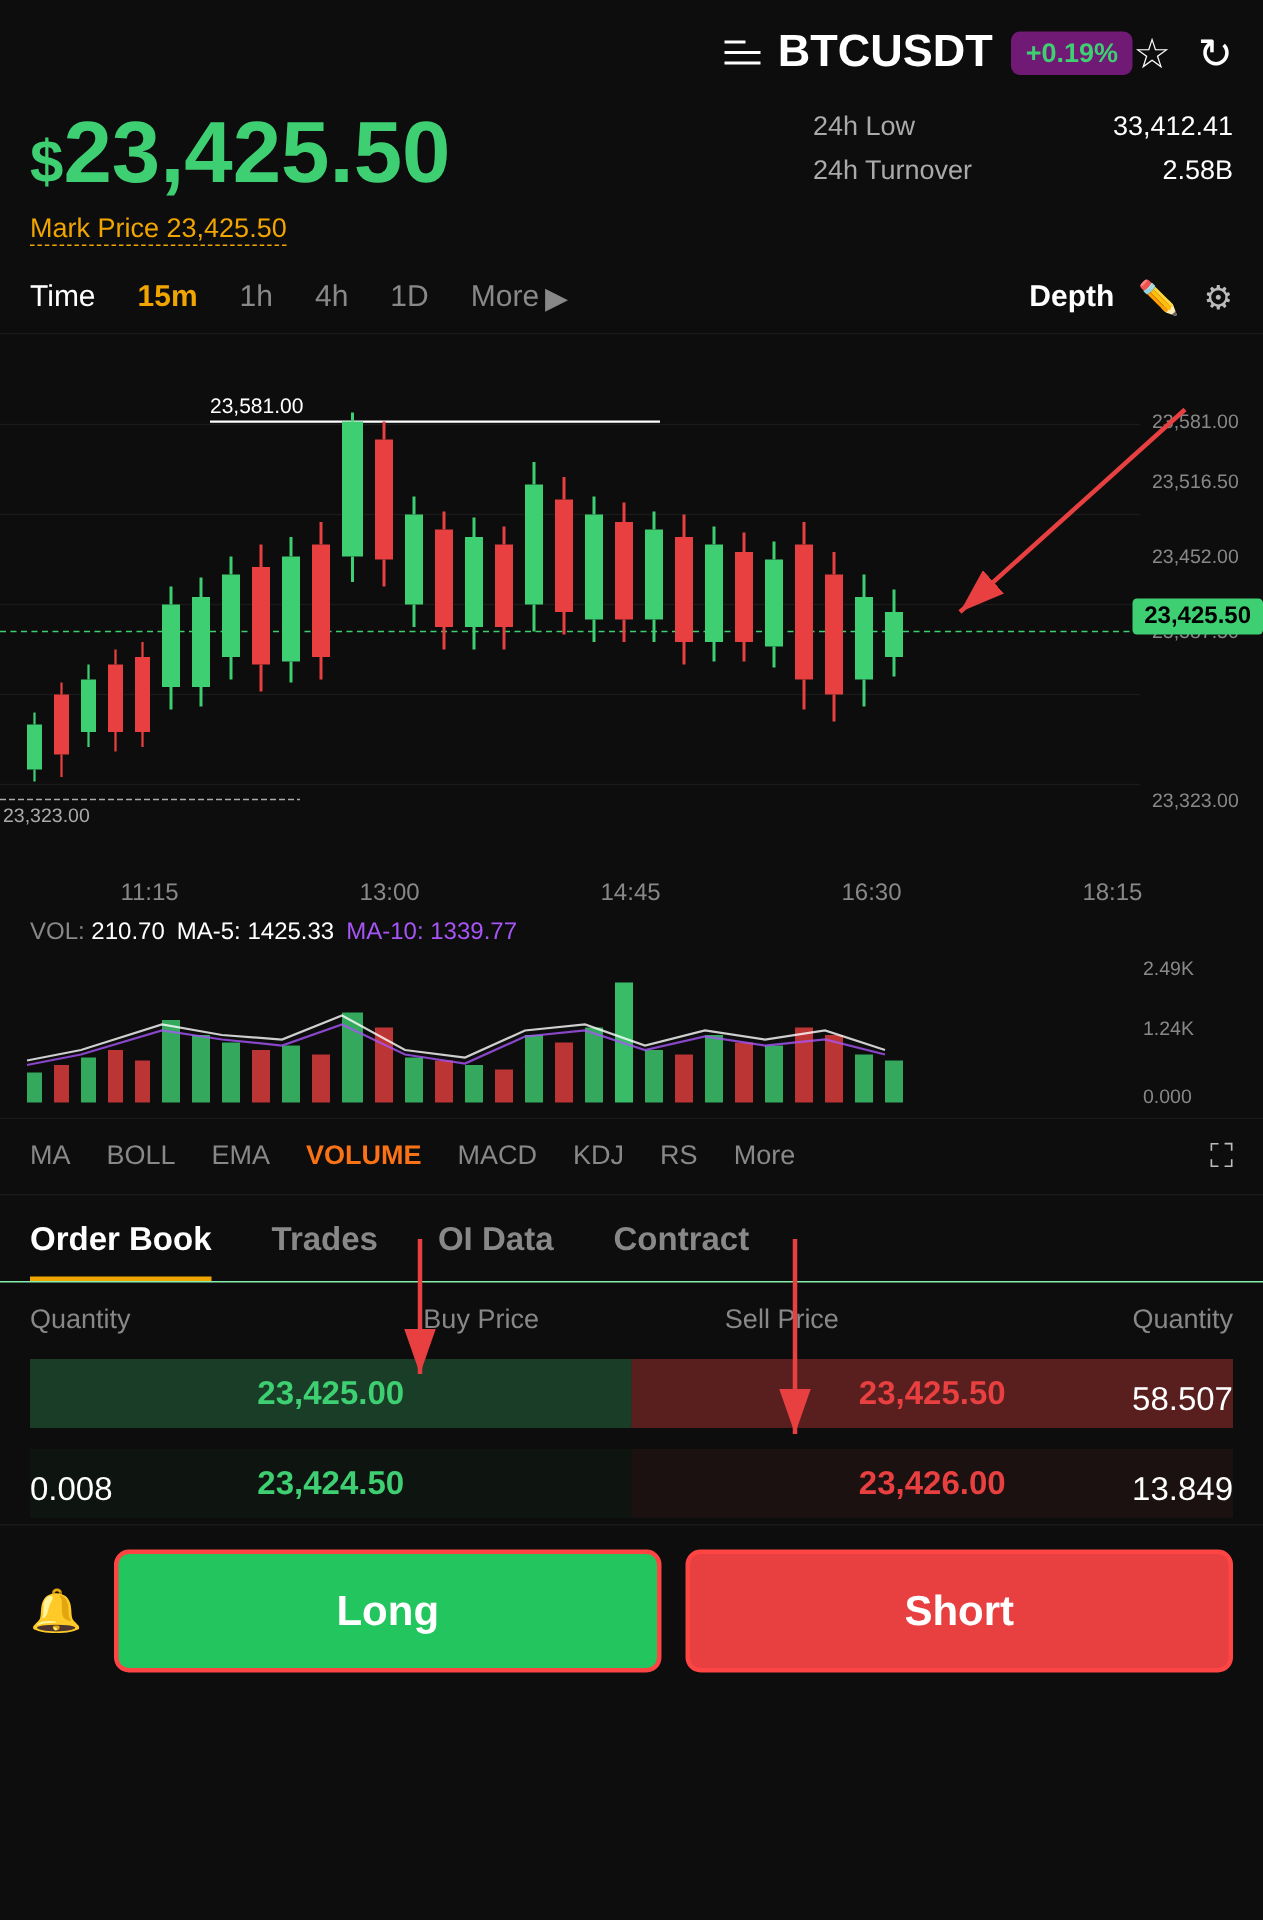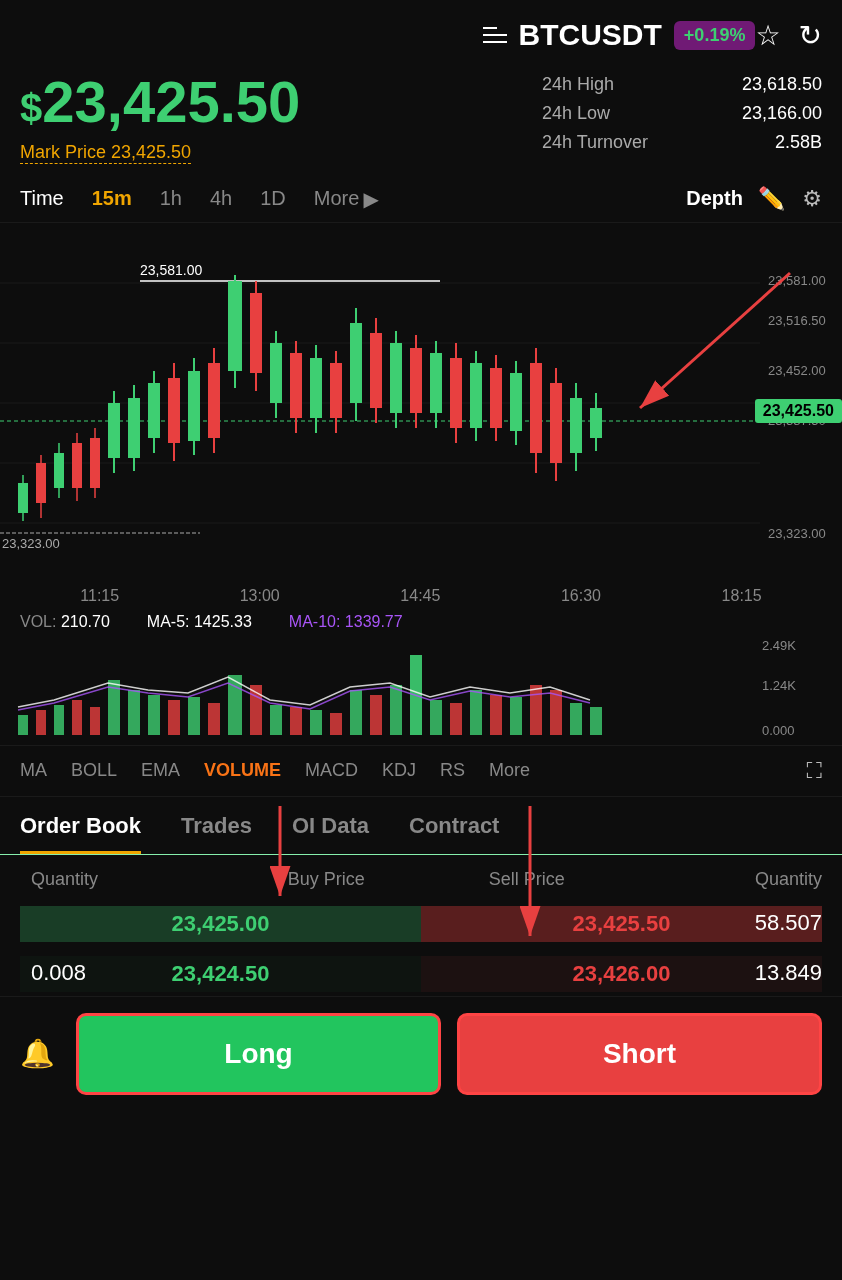--- a/index.html
+++ b/index.html
@@ -169,21 +169,21 @@
       justify-content: space-around;
       padding: 4px 20px;
       font-size: 16px;
       color: #888;
       background: #0d0d0d;
     }
 
     
     .volume-info {
       display: flex;
-      gap: 37px;
+      gap: 8px;
       padding: 4px 20px;
       font-size: 16px;
     }
     .vol-label { color: #888; }
     .vol-ma5 { color: #fff; }
     .vol-ma10 { color: #a855f7; }
 
     
     .volume-chart {
       position: relative;
@@ -241,41 +241,40 @@
     
     .order-book-header {
       display: flex;
       padding: 14px 20px;
       font-size: 18px;
       color: #888;
     }
     .ob-col {
       flex: 1;
       text-align: left;
-      margin-left: 11px;
     }
     .ob-col.right { text-align: right; }
     .ob-col.center { text-align: center; }
 
     .order-row {
       display: flex;
       padding: 10px 20px;
       font-size: 22px;
       position: relative;
       align-items: center;
     }
     .order-row .ob-col.left-qty { color: #fff; font-weight: 500; }
     .order-row .ob-col.buy-price { color: #3ecf72; font-weight: 600; text-align: center; }
     .order-row .ob-col.sell-price { color: #e84040; font-weight: 600; text-align: center; }
     .order-row .ob-col.right-qty { color: #fff; font-weight: 500; text-align: right; }
 
     .spread-bar {
       display: flex;
       margin: 2px 20px;
-      height: 36px;
+      height: 46px;
       position: relative;
     }
     .spread-green {
       background: rgba(62,207,114,0.25);
       flex: 1;
     }
     .spread-red {
       background: rgba(232,64,64,0.35);
       flex: 1;
     }
@@ -370,26 +369,22 @@
   <div class="price-left">
     <div class="main-price">
       <span class="dollar">$</span><span>23,425.50</span>
     </div>
     <div class="mark-price">
       <span>Mark Price</span>&nbsp;<span>23,425.50</span>
     </div>
   </div>
   <div class="price-stats">
     <div class="stat-row">
-      <span class="stat-label">24h High</span>
-      <span class="stat-value">23,618.50</span>
-    </div>
-    <div class="stat-row">
       <span class="stat-label">24h Low</span>
-      <span class="stat-value">23,166.00</span>
+      <span class="stat-value">33,412.41</span>
     </div>
     <div class="stat-row">
       <span class="stat-label">24h Turnover</span>
       <span class="stat-value">2.58B</span>
     </div>
   </div>
 </div>
 
 <div class="time-tabs">
   <span class="time-tab label">Time</span>

